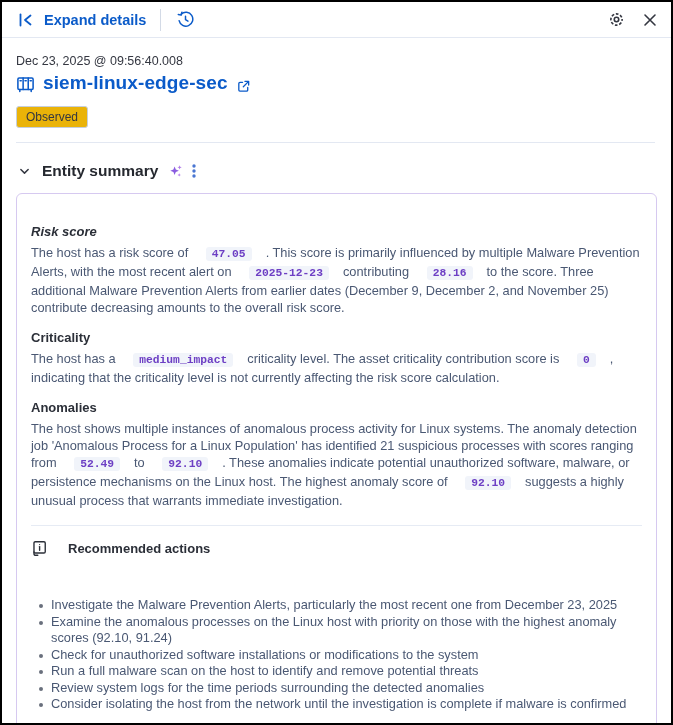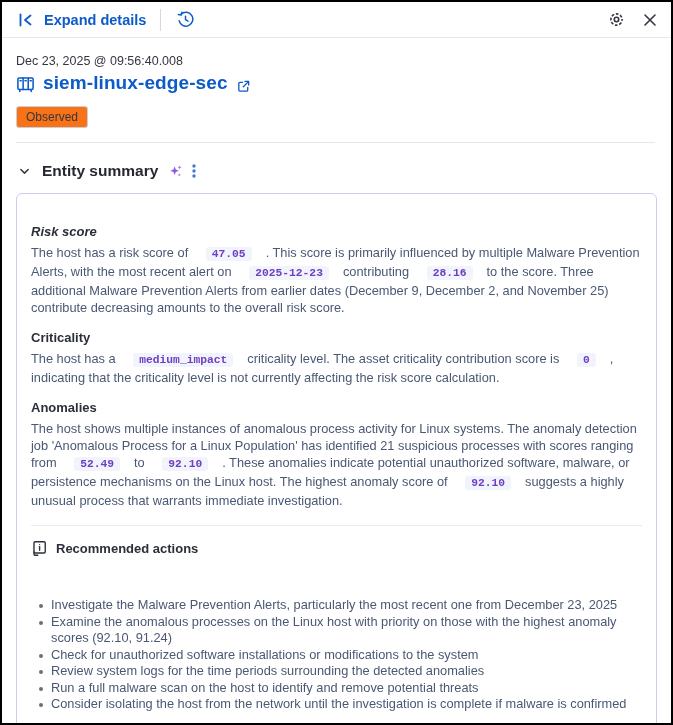--- a/index.html
+++ b/index.html
@@ -32,21 +32,21 @@
   .topbar-right { display: flex; align-items: center; gap: 14px; }
 
   
   .entity-head { padding: 16px 16px 0 14px; }
   .timestamp { font-size: 12.5px; color: #343741; margin-bottom: 4px; }
   .title-row { display: flex; align-items: flex-end; gap: 8px; margin-bottom: 12px; }
   .host-title { color: #0b5bc9; font-size: 19px; font-weight: 700; letter-spacing: .1px; }
   .badge {
     display: inline-block; font-size: 12px; color: #343741;
     border: 1px solid #c6cfdc; border-radius: 3px;
-    padding: 3px 9px; background: #f97316; font-weight: 400;
+    padding: 3px 9px; background: #eab308; font-weight: 400;
   }
   .hr-full { border: none; border-top: 1px solid #e3e8f2; margin: 14px 0 0 0; }
 
   
   .summary-header {
     display: flex; align-items: center; justify-content: flex-start;
     padding: 18px 16px 12px 14px;
   }
   .summary-header-left { display: flex; align-items: center; gap: 9px; }
   .summary-title { font-size: 15.5px; font-weight: 700; color: #25282f; }
@@ -64,21 +64,21 @@
   .sec-p { font-size: 12.8px; line-height: 17px; color: #4a5873; }
   .chip {
     font-family: "Liberation Mono", "DejaVu Sans Mono", monospace;
     font-size: 11.3px; font-weight: 700; color: #6d3fc4;
     background: #f1f4fa; border-radius: 3px;
     padding: 1px 6px; margin: 0 14px;
     white-space: nowrap;
   }
   .card-divider { border: none; border-top: 1px solid #e6ebf4; margin: 16px 0 14px 0; }
 
-  .rec-header { display: flex; align-items: center; gap: 8px; margin-bottom: 10px; }
+  .rec-header { display: flex; align-items: center; gap: 20px; margin-bottom: 10px; }
   .rec-title { font-size: 13px; font-weight: 700; color: #2b2f38; }
   .rec-list { list-style: none; padding-left: 6px; margin-top: 40px; }
   .rec-list li {
     font-size: 12.8px; line-height: 16.5px; color: #4a5873;
     padding-left: 14px; position: relative;
   }
   .rec-list li::before {
     content: ""; position: absolute; left: 2px; top: 7px;
     width: 4px; height: 4px; border-radius: 50%; background: #69707d;
   }
@@ -209,22 +209,22 @@
         <path d="M8.1 6.2v3.4"></path>
         <path d="M2.8 11.2v1.4a1.8 1.8 0 0 0 1.8 1.8h1.8"></path>
       </svg>
     </span>
     <span class="rec-title">Recommended actions</span>
   </div>
   <ul class="rec-list">
       <li>Investigate the Malware Prevention Alerts, particularly the most recent one from December 23, 2025</li>
       <li>Examine the anomalous processes on the Linux host with priority on those with the highest anomaly scores (92.10, 91.24)</li>
       <li>Check for unauthorized software installations or modifications to the system</li>
+      <li>Run a full malware scan on the host to identify and remove potential threats</li>
       <li>Review system logs for the time periods surrounding the detected anomalies</li>
-      <li>Run a full malware scan on the host to identify and remove potential threats</li>
       <li>Consider isolating the host from the network until the investigation is complete if malware is confirmed</li>
     </ul>
 
   <div class="card-footer">
     <span class="footer-text">Generated by AI on Dec 23, 2025 at 09:57</span>
     <span class="footer-actions">
       <button class="icon-btn">
         <span>
           <svg width="16" height="16" viewBox="0 0 16 16" fill="none" stroke="#0b5bc9" stroke-width="1.5" stroke-linecap="round" stroke-linejoin="round">
             <path d="M12.8 4.2A6 6 0 0 0 3.4 5.3"></path>

